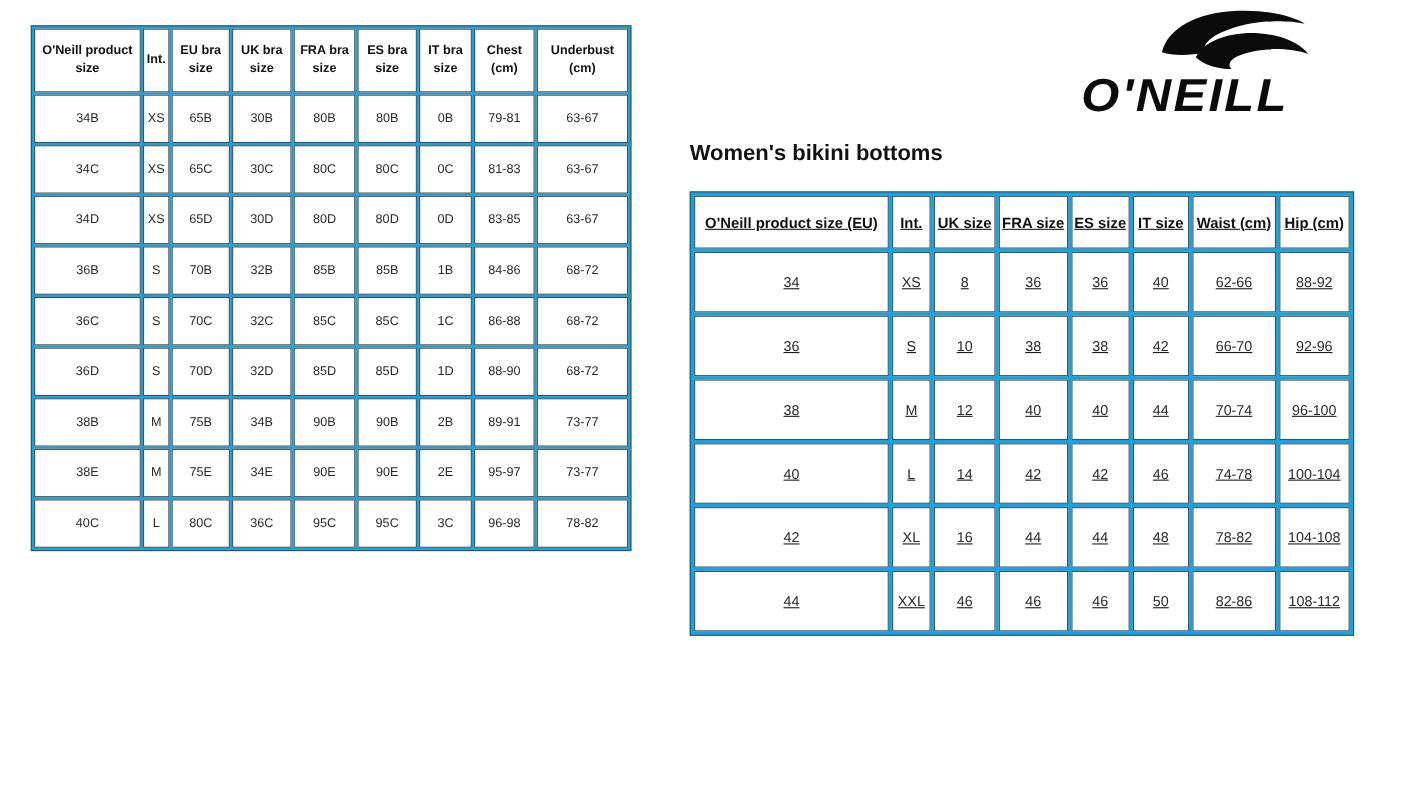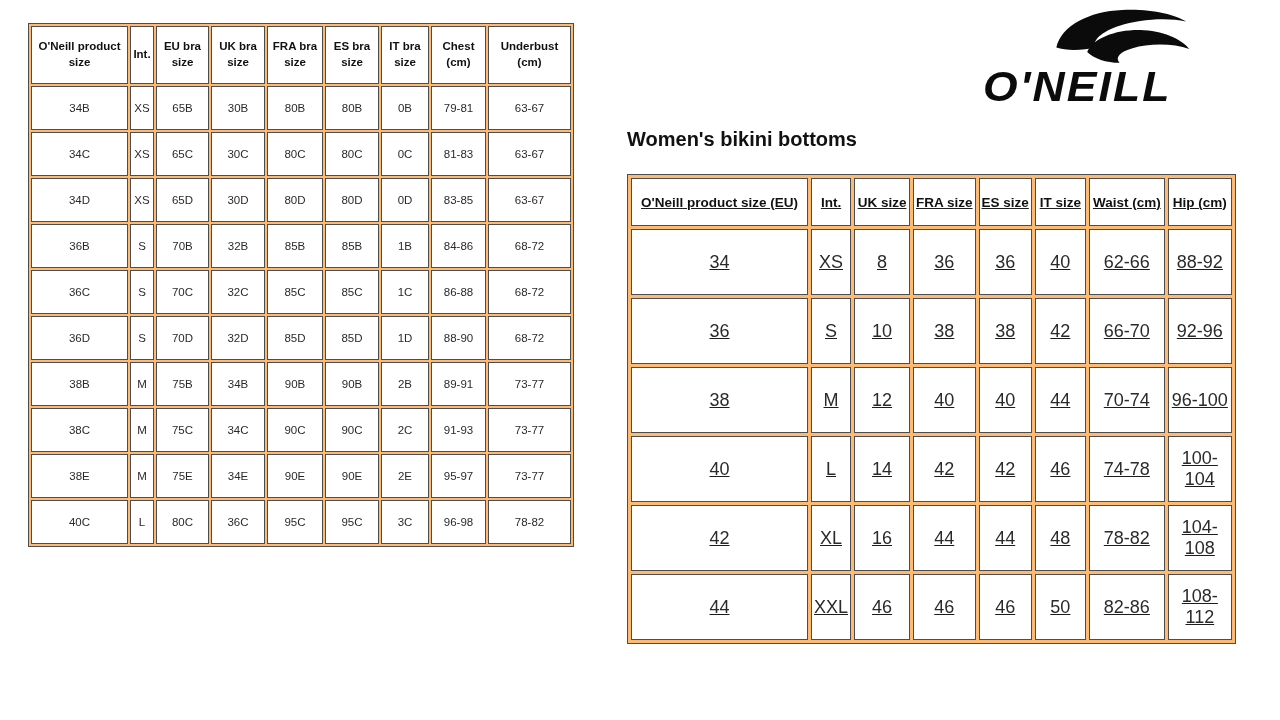--- a/index.html
+++ b/index.html
@@ -15,41 +15,41 @@
   .section-tops   { left: 28px;  top: 6px; }
   .section-bottoms{ left: 627px; top: 128px; }
 
   .table-title { font-weight: bold; color: #111; }
   .section-tops .table-title    { font-size: 13px; }
   .section-bottoms .table-title { font-size: 20px; }
 
   table.size-table {
     border-collapse: separate;
     table-layout: fixed;
-    background: #fdba74;
+    background: #0ea5e9;
     border: 1px solid #4d4d4d;
   }
   table.size-table th, table.size-table td {
     border: 1px solid #4d4d4d;
     text-align: center;
     vertical-align: middle;
     background: #ffffff;
     overflow: hidden;
     padding: 1px 2px;
   }
   table.size-table th { font-weight: bold; color: #111; }
   table.size-table td { font-weight: normal; color: #2a2a2a; }
 
   table.tops { border-spacing: 2px; margin-top: 17px; }
   table.tops th { height: 58px; font-size: 11.5px; line-height: 1.35; }
   table.tops td { height: 44px; font-size: 11.5px; }
 
   table.bottoms { border-spacing: 3px; margin-top: 23px; text-decoration: underline; }
   table.bottoms th { height: 48px; font-size: 13.5px; white-space: nowrap; }
-  table.bottoms td { height: 66px; font-size: 18px; }
+  table.bottoms td { height: 55px; font-size: 13px; }
 
   .logo {
     position: absolute;
     left: 983px; top: 5px;
     width: 276px; height: 102px;
   }
   .logo-wave {
     position: absolute;
     left: 62px; top: 2px;
     width: 150px; height: 58px;
@@ -169,31 +169,20 @@
           <td>M</td>
           <td>75B</td>
           <td>34B</td>
           <td>90B</td>
           <td>90B</td>
           <td>2B</td>
           <td>89-91</td>
           <td>73-77</td>
         </tr>
         <tr>
-          <td>38C</td>
-          <td>M</td>
-          <td>75C</td>
-          <td>34C</td>
-          <td>90C</td>
-          <td>90C</td>
-          <td>2C</td>
-          <td>91-93</td>
-          <td>73-77</td>
-        </tr>
-        <tr>
           <td>38E</td>
           <td>M</td>
           <td>75E</td>
           <td>34E</td>
           <td>90E</td>
           <td>90E</td>
           <td>2E</td>
           <td>95-97</td>
           <td>73-77</td>
         </tr>

